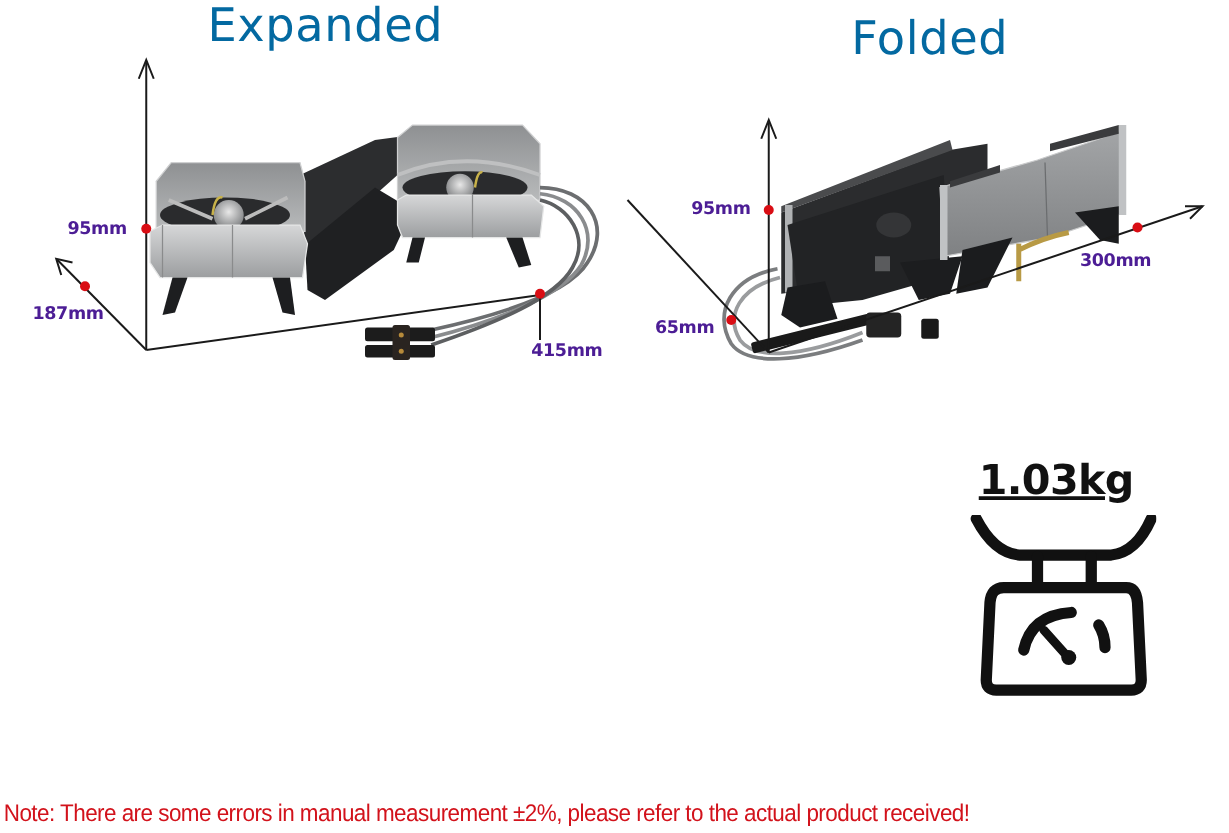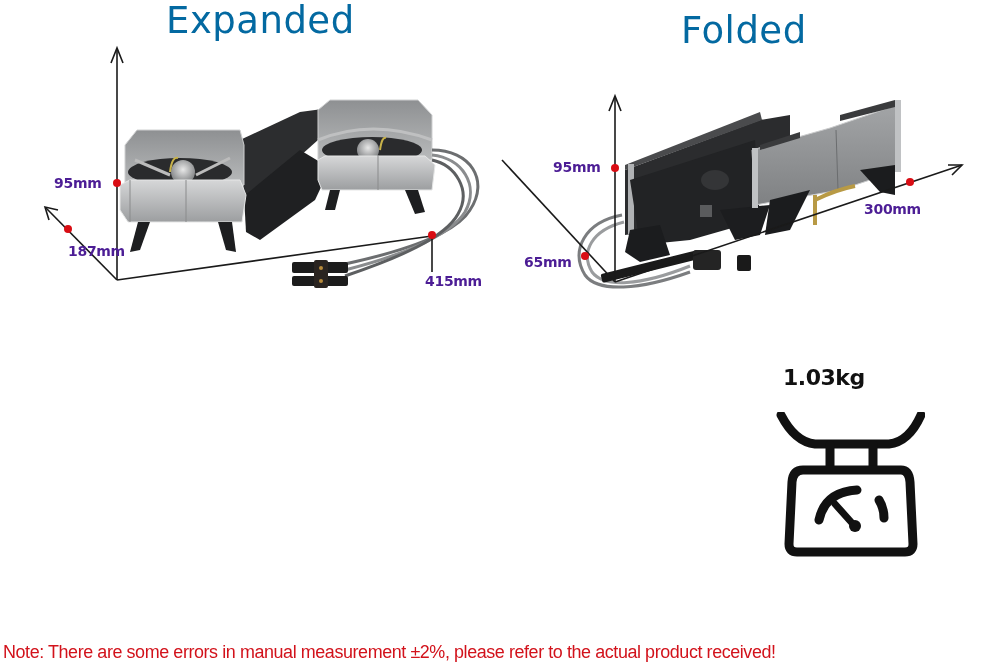--- a/index.html
+++ b/index.html
@@ -2,21 +2,21 @@
 <html><head>
   <meta charset="utf-8">
   <style>
     html, body { margin: 0; padding: 0; background: #ffffff; }
     body { width: 983px; height: 666px; position: relative; overflow: hidden; font-family: "Liberation Sans", sans-serif; }
     .title { position: absolute; color: #0369a1; font-family: "DejaVu Sans", sans-serif; font-size: 37px; font-weight: normal; line-height: 1; letter-spacing: 0.5px; }
     .title.expanded { left: 166px; top: 2px; }
     .title.folded { left: 681px; top: 12px; }
     .dim { position: absolute; font-family: "DejaVu Sans", sans-serif; font-weight: bold; font-size: 14px; color: #4c1d95; letter-spacing: -0.3px; line-height: 1; }
     .scene { position: absolute; left: 0; top: 0; }
-    .weight { position: absolute; left: 783px; top: 367px; font-family: "DejaVu Sans", sans-serif; font-weight: bold; font-size: 22px; color: #111; letter-spacing: -0.5px; line-height: 1; }
+    .weight { position: absolute; left: 783px; top: 367px; font-family: "DejaVu Sans", sans-serif; font-weight: bold; font-size: 33px; color: #111; letter-spacing: -0.5px; line-height: 1; text-decoration: underline; }
     .scale-icon { position: absolute; left: 775px; top: 412px; }
     .note { position: absolute; left: 3px; top: 641px; font-family: "Liberation Sans", sans-serif; font-size: 19.2px; color: #d2121b; letter-spacing: -0.45px; white-space: nowrap; transform: scaleX(0.935); transform-origin: left top; }
   </style>
 </head>
 <body>
 
 <div class="title expanded">Expanded</div>
 <div class="title folded">Folded</div>
 
 <svg class="scene" width="500" height="300" viewBox="0 0 500 300">
@@ -84,21 +84,21 @@
     <line x1="432" y1="236" x2="432" y2="272"></line>
   </g>
   <g fill="#d90d14">
     <circle cx="117" cy="183" r="4"></circle>
     <circle cx="68" cy="229" r="4"></circle>
     <circle cx="432" cy="235" r="4"></circle>
   </g>
 </svg>
 
 <div class="dim" style="left:54px; top:176px;">95mm</div>
-<div class="dim" style="left:26px; top:244px;margin-left:42px;">187mm</div>
+<div class="dim" style="left:26px; top:244px;">187mm</div>
 <div class="dim" style="left:425px; top:274px;">415mm</div>
 
 <svg class="scene" width="983" height="300" viewBox="0 0 983 300">
   <defs>
     <linearGradient id="fgray" x1="0" y1="0" x2="0" y2="1">
       <stop offset="0" stop-color="#a3a5a7"></stop>
       <stop offset="1" stop-color="#7f8183"></stop>
     </linearGradient>
   </defs>
 

